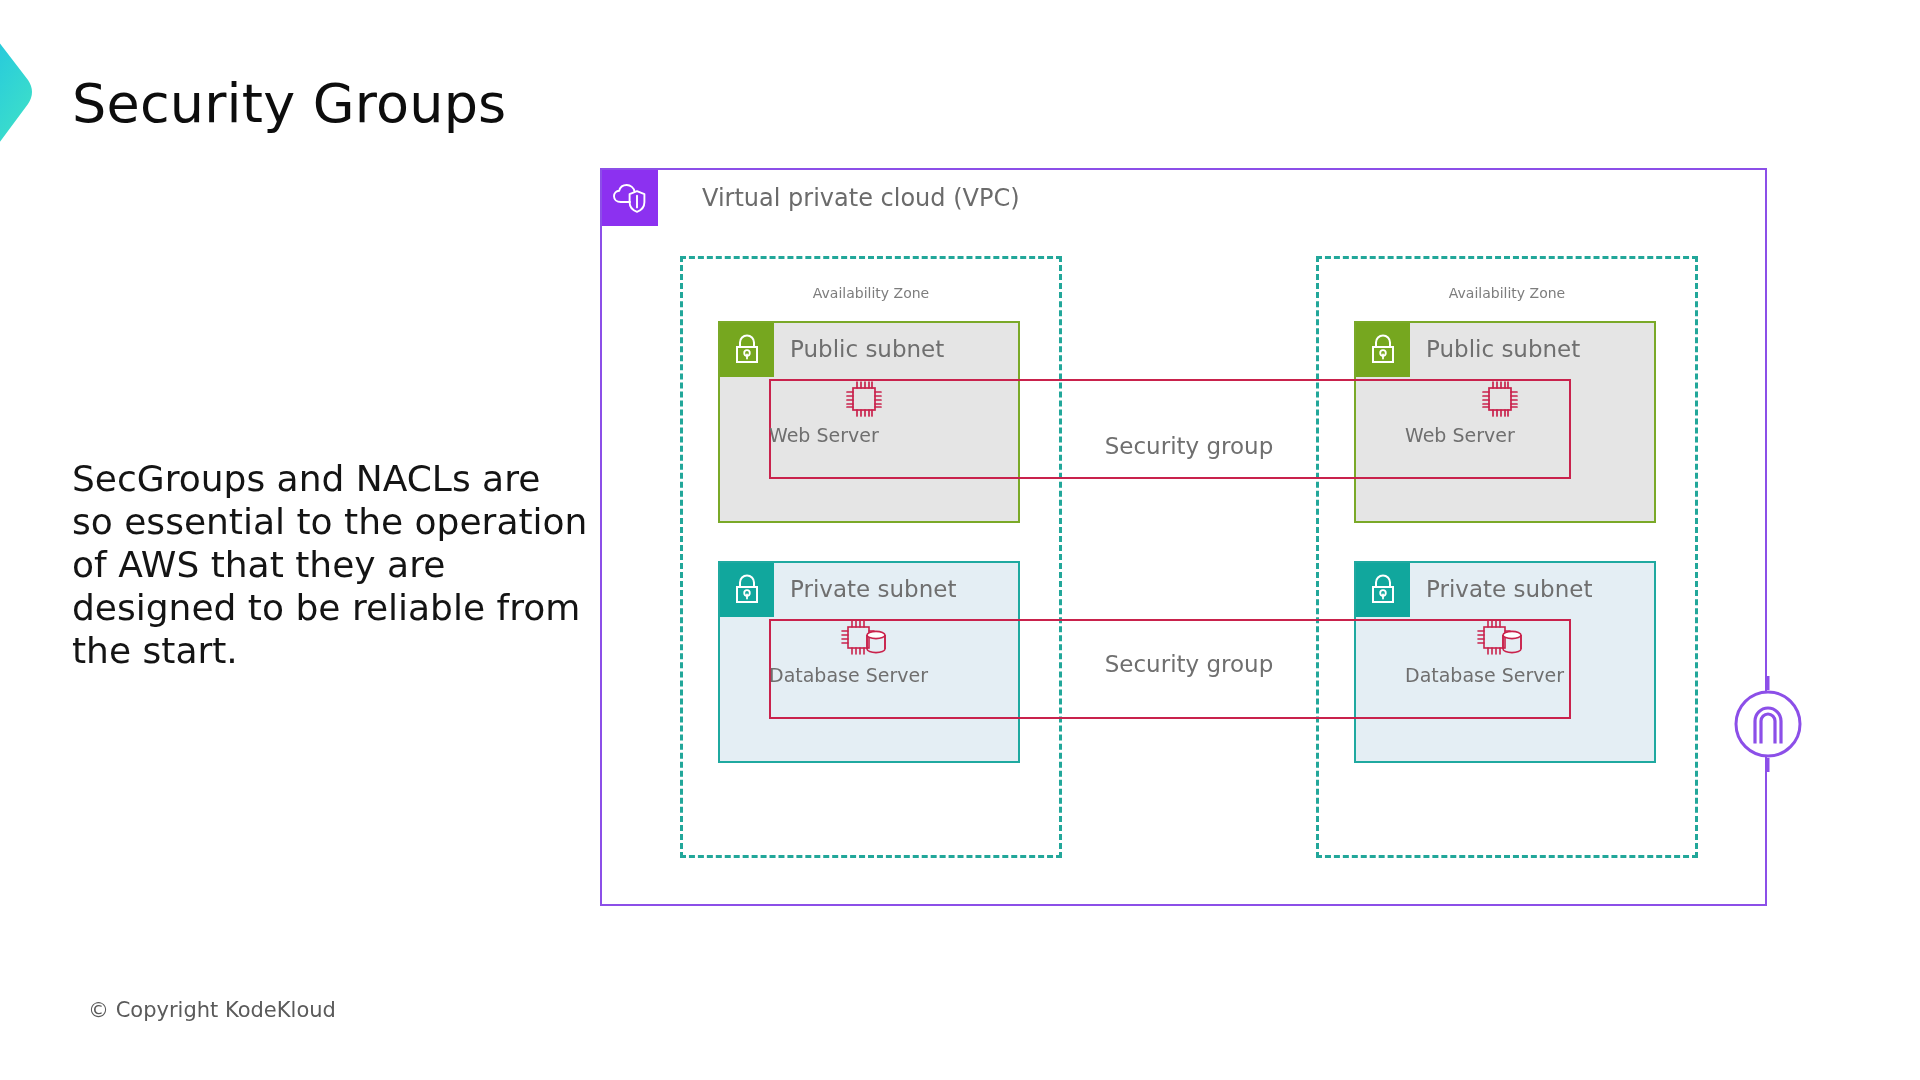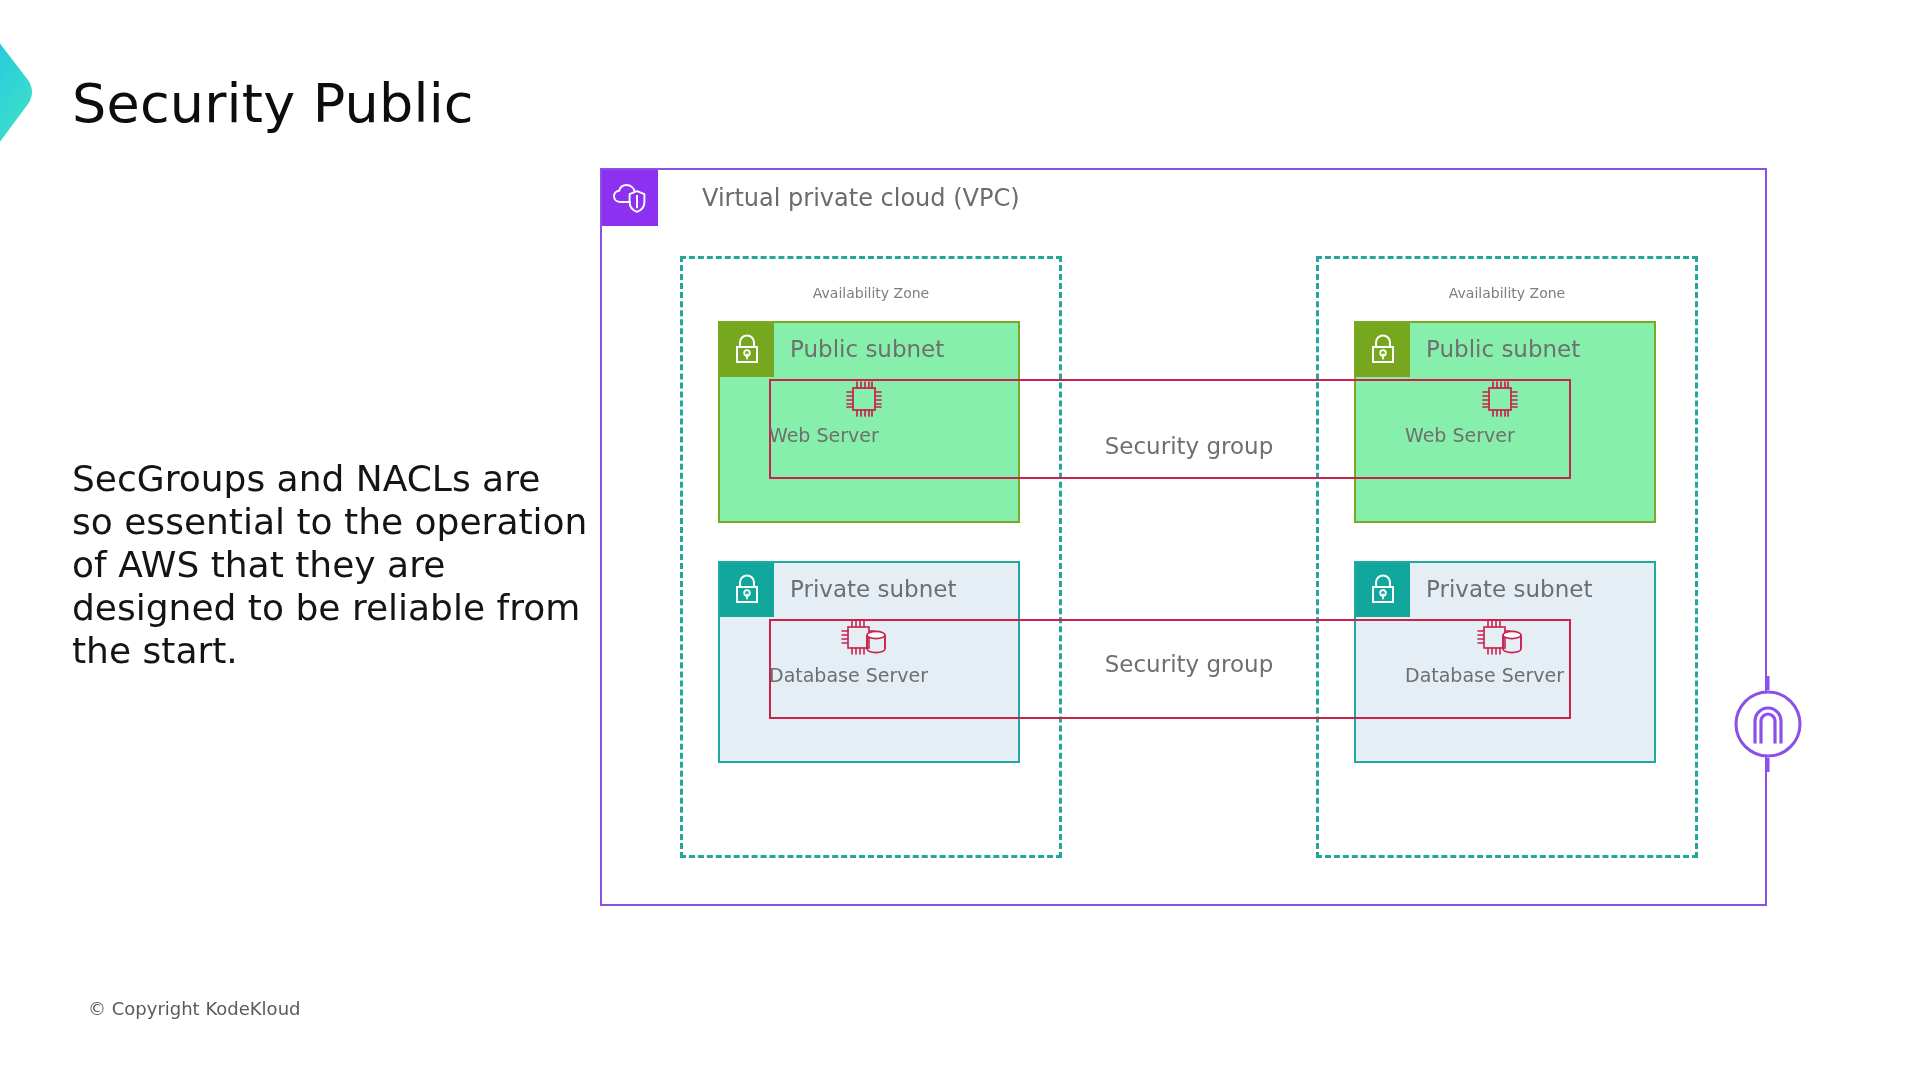--- a/index.html
+++ b/index.html
@@ -46,21 +46,21 @@
     font-size: 36px;
     line-height: 43px;
     color: #141414;
   }
 
   
   .footer-copyright {
     position: absolute;
     left: 88px;
     top: 998px;
-    font-size: 18px;
+    font-size: 21px;
     color: #5a5a5a;
   }
 
   
   .diagram {
     position: absolute;
     left: 600px;
     top: 168px;
     width: 1178px;
     height: 740px;
@@ -122,21 +122,21 @@
 
   
   .subnet {
     position: absolute;
     width: 302px;
     height: 202px;
     box-sizing: border-box;
   }
   .subnet-public {
     border: 2px solid #7aa928;
-    background: #86efac;
+    background: #e5e5e5;
   }
   .subnet-private {
     border: 2px solid #1fa9a0;
     background: #e4eef4;
     text-align: center;
   }
   .subnet-badge {
     position: absolute;
     left: 0;
     top: 0;
@@ -224,21 +224,21 @@
       <linearGradient id="chevGrad" x1="0" y1="0" x2="1" y2="1">
         <stop offset="0%" stop-color="#16b6e8"></stop>
         <stop offset="55%" stop-color="#2fd2d6"></stop>
         <stop offset="100%" stop-color="#45e6c2"></stop>
       </linearGradient>
     </defs>
     <path d="M -20 8 Q -26 2 -16 2 L 6 2 Q 16 2 22 10 L 62 62 Q 70 74 62 86 L 22 140 Q 16 148 6 148 L -16 148 Q -26 148 -20 140 L 26 80 Q 30 74 26 68 Z" fill="url(#chevGrad)"></path>
   </svg>
 </div>
 
-<div class="slide-title">Security Public</div>
+<div class="slide-title">Security Groups</div>
 
 <div class="body-copy">SecGroups and NACLs are so essential to the operation of AWS that they are designed to be reliable from the start.</div>
 
 <div class="footer-copyright">© Copyright KodeKloud</div>
 
 <div class="diagram">
 
   <div class="vpc-box"></div>
 
   <div class="vpc-badge">

